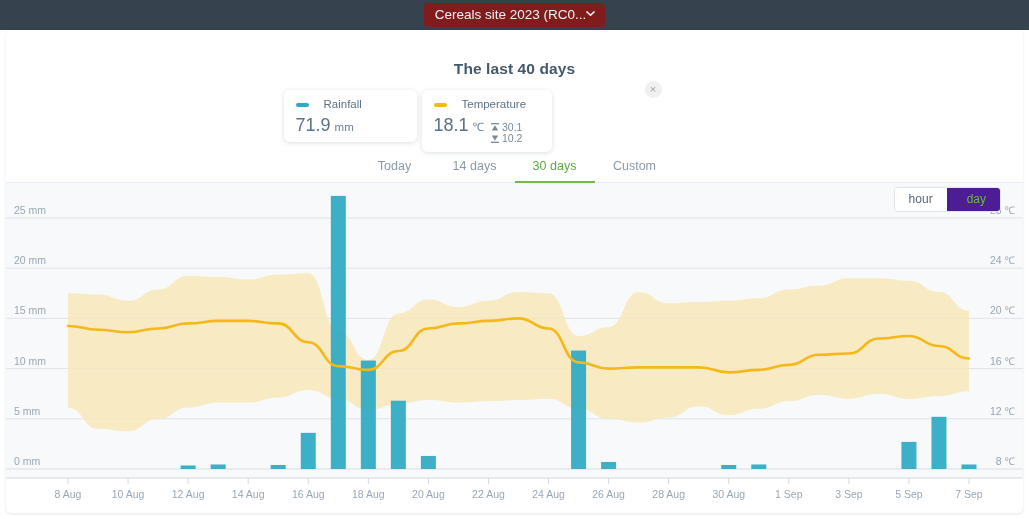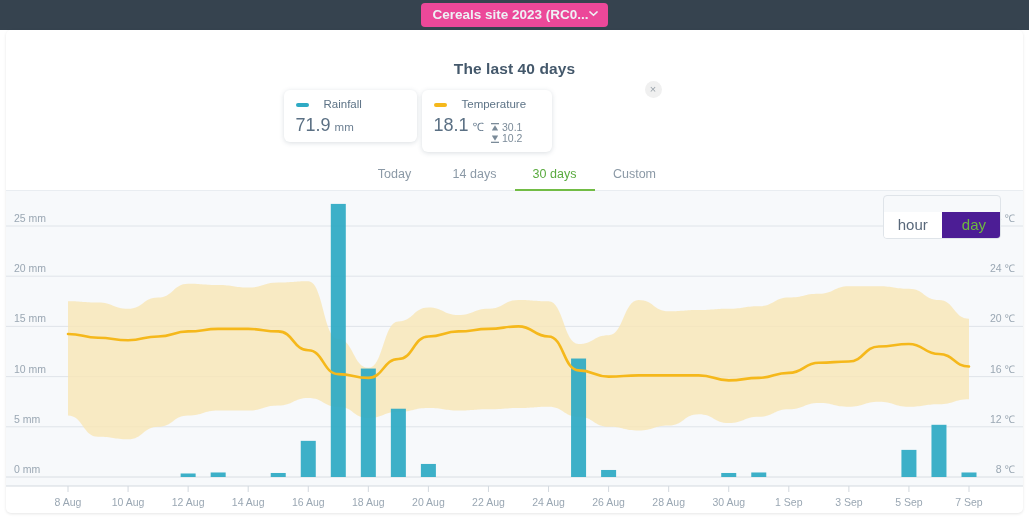--- a/index.html
+++ b/index.html
@@ -9,25 +9,25 @@
     background: #ffffff; overflow: hidden;
   }
 
   
   .titlebar {
     position: absolute; left: 0; top: 0; width: 1029px; height: 30px;
     background: #36434f;
     display: flex; align-items: center; justify-content: center;
   }
   .site-chip {
-    background: #ec4899; color: #eef2f6;
+    background: #7f1d1d; color: #eef2f6;
     font-size: 13.5px; line-height: 1;
     padding: 5px 10px 6px 11px; border-radius: 4px;
     display: flex; align-items: center; 
-    white-space: nowrap; cursor: pointer; font-weight: bold;
+    white-space: nowrap; cursor: pointer;
   }
   .chev { display: block; width: 9px; height: 9px; position: relative; top: -1px; }
   .chev svg { display: block; }
 
   
   .card {
     position: absolute; left: 6px; top: 30px;
     width: 1017px; height: 483px;
     background: #ffffff; border-radius: 5px;
     box-shadow: 0 1px 3px rgba(0,0,0,0.10);
@@ -62,42 +62,42 @@
   .close-x {
     position: absolute; left: 265px; top: -9px;
     width: 17px; height: 17px; border-radius: 50%;
     background: #f0f0f0; color: #9aa3ab; cursor: pointer;
     display: flex; align-items: center; justify-content: center;
     font-size: 11px; line-height: 1;
   }
 
   
   .tabs {
-    margin-top: 20px; display: flex; justify-content: center;
+    margin-top: 12px; display: flex; justify-content: center;
     gap: 0; border-bottom: 1px solid #e9edf1;
   }
   .tab {
     font-size: 12.5px; color: #8b99a6; cursor: pointer;
     padding: 5px 0 8px; width: 80px; text-align: center;
     border-bottom: 2px solid transparent; margin-bottom: -1px;
   }
   .tab.active { color: #5aab3f; border-bottom-color: #72bc45; }
 
   
   .chartwrap { position: relative; width: 1017px; height: 339px; }
   .plot-bg {
     position: absolute; left: 0; top: 0; width: 1017px; height: 295px;
     background: #f7f9fb;
   }
   .toggle {
     position: absolute; right: 22px; top: 4px; z-index: 6;
     display: flex; border: 1px solid #dfe4e9; border-radius: 4px; overflow: hidden;
   }
   .toggle div {
-    font-size: 15px; padding: 5px 14px 6px; cursor: pointer; line-height: 1; margin-top: 16px;
+    font-size: 12px; padding: 5px 14px 6px; cursor: pointer; line-height: 1;
   }
   .toggle .t-hour { background: #ffffff; color: #59687a; }
   .toggle .t-day  { background: #4c1d95; color: #6db83f; border-left: 6px solid #4c1d95; }
   svg.chart { position: absolute; left: 0; top: 0; display: block; }
   .ylab  { font-size: 10.5px; fill: #9aa7b3; }
   .xlab  { font-size: 10.5px; fill: #9aa7b3; }
 </style>
 </head>
 <body>
 

